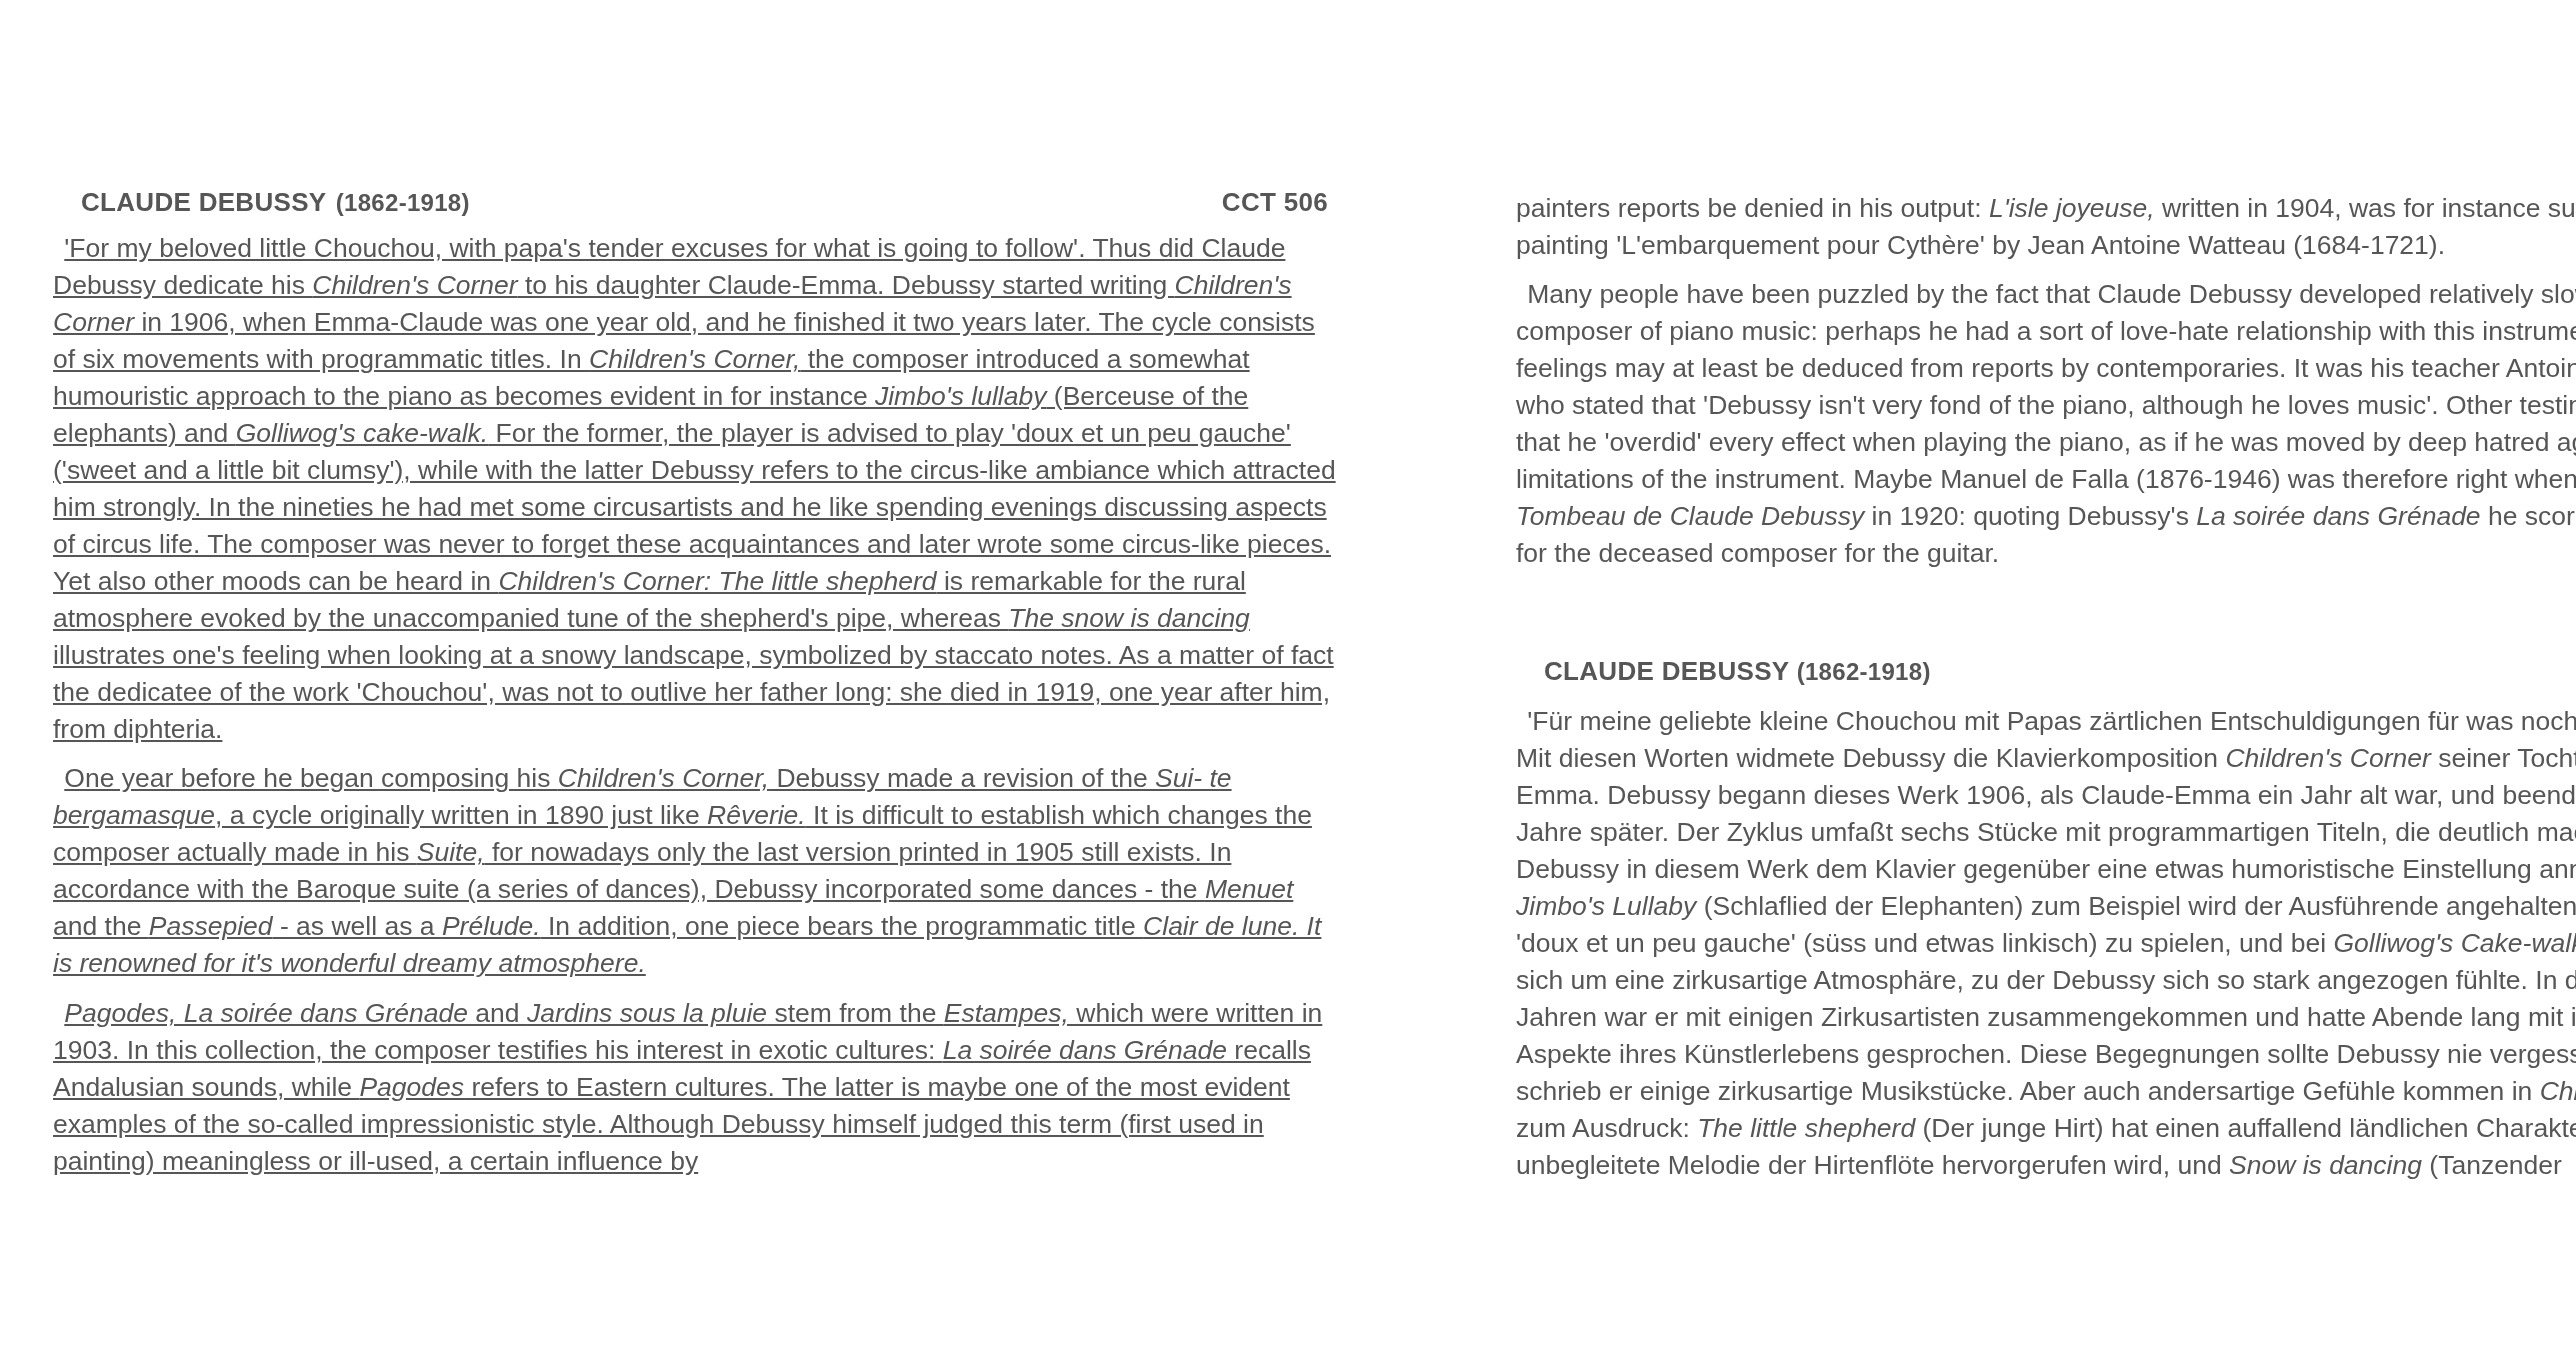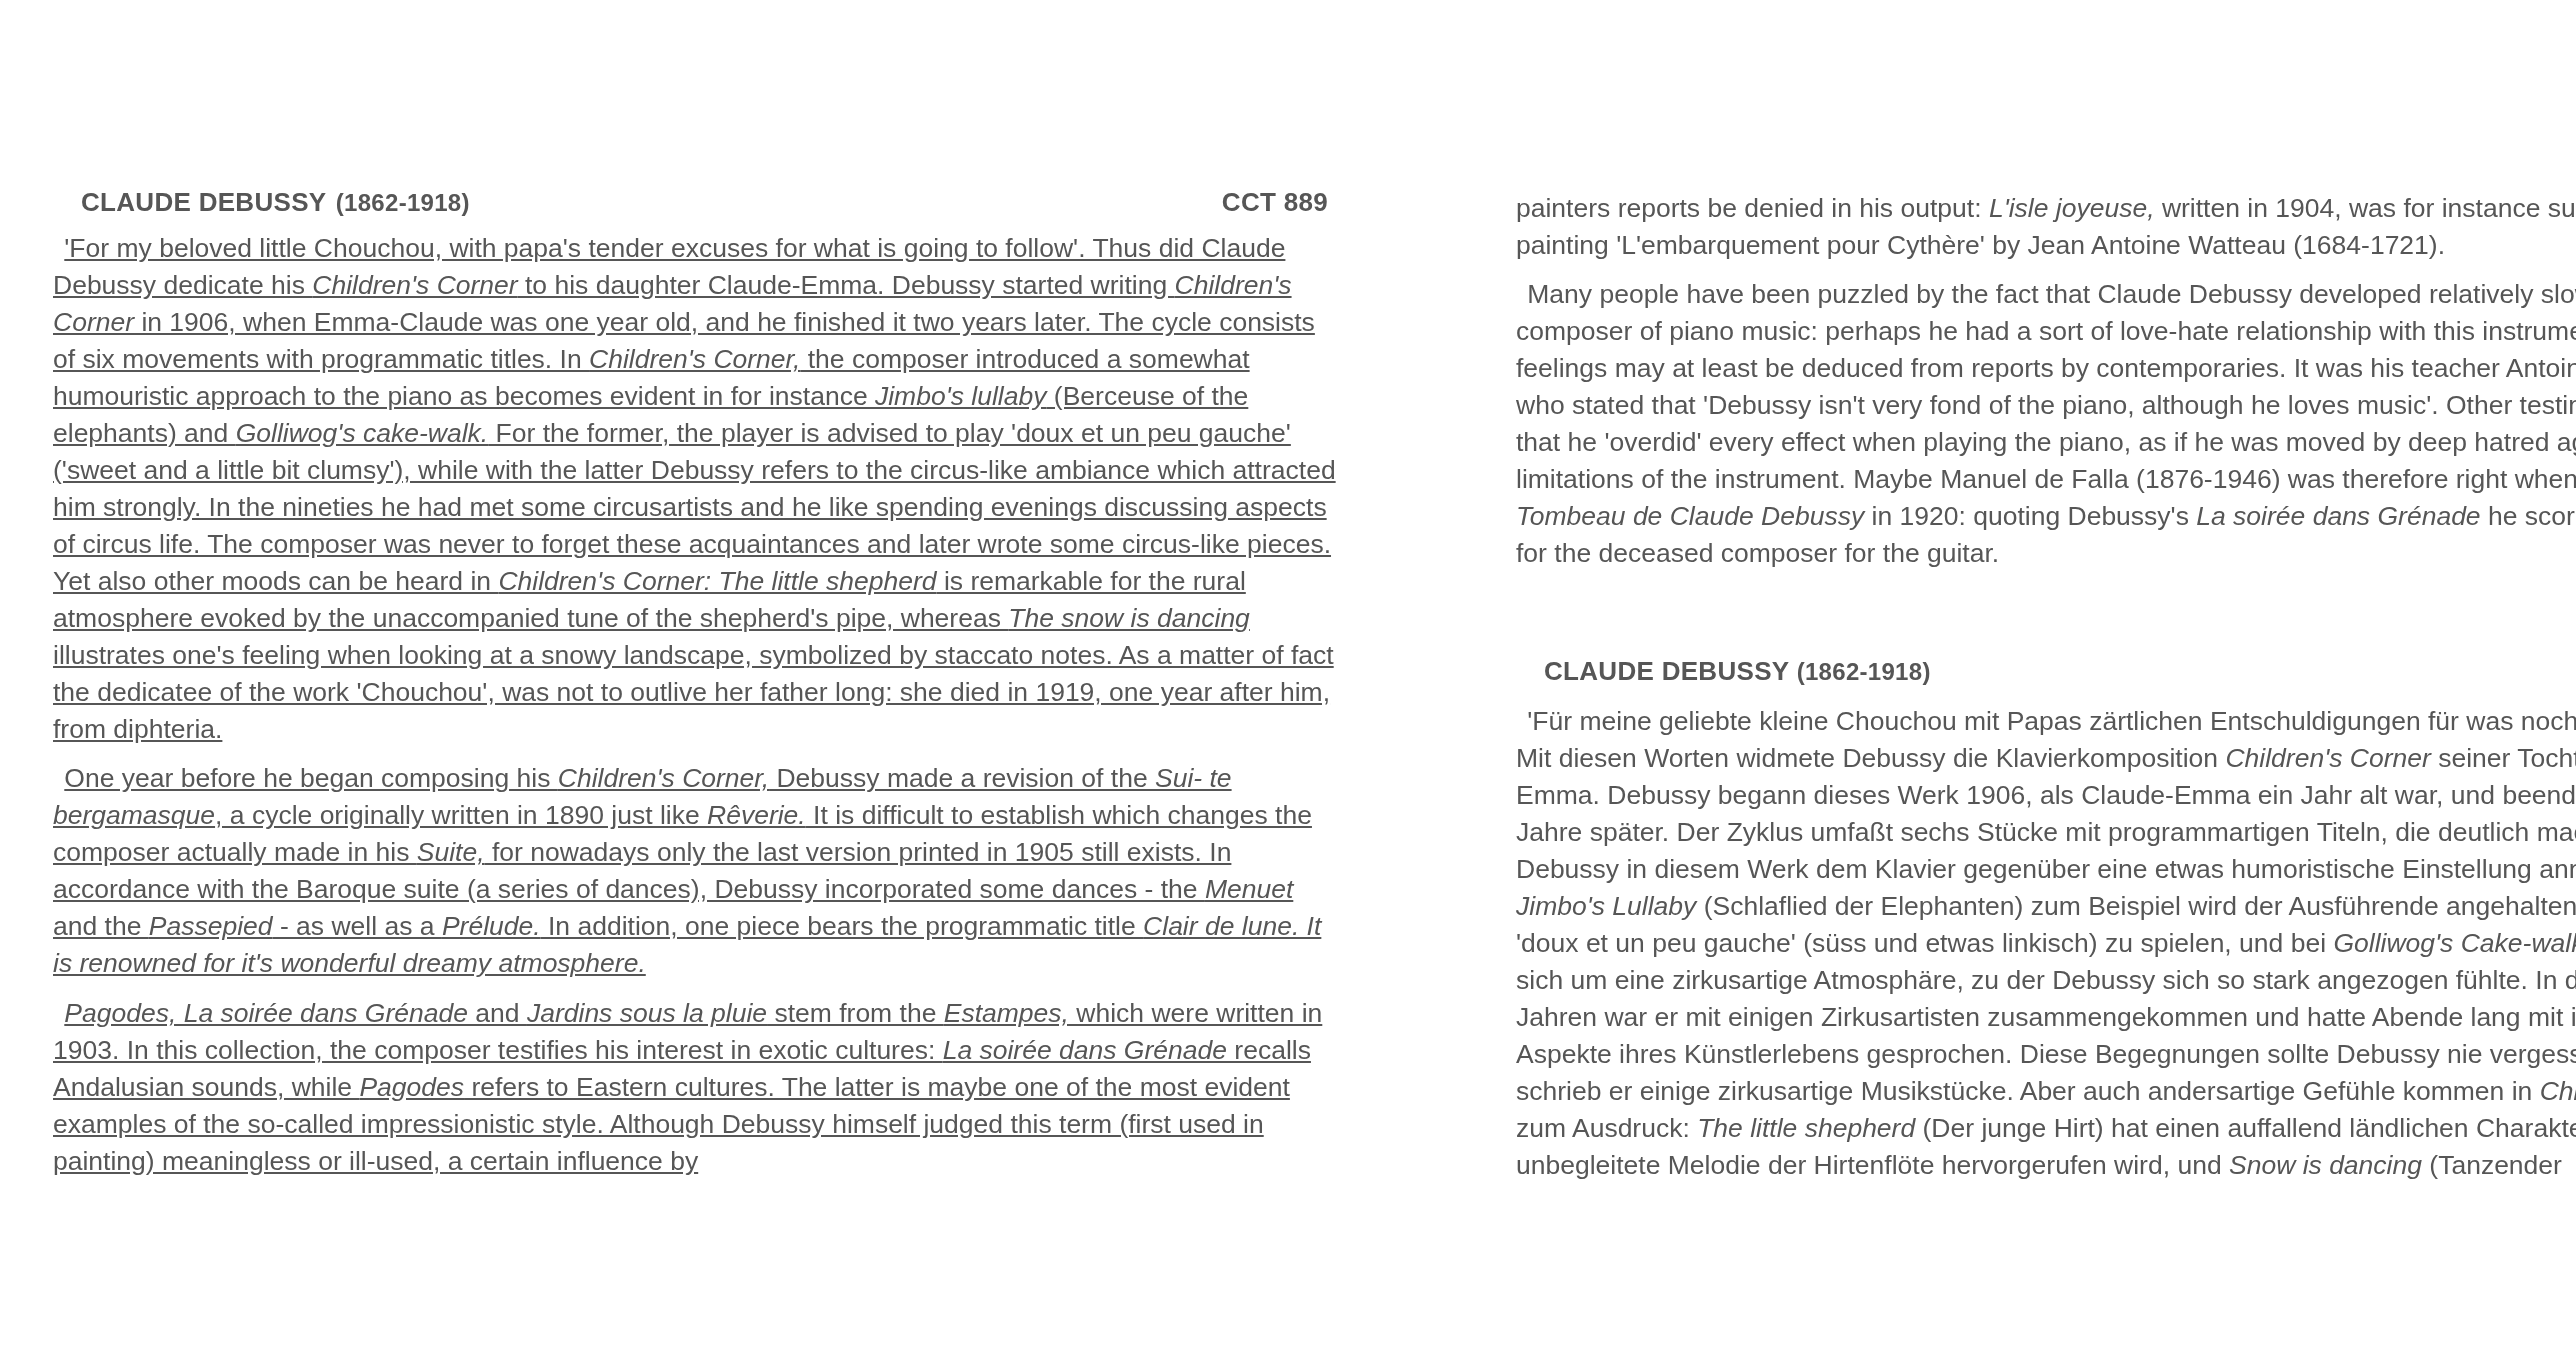--- a/index.html
+++ b/index.html
@@ -17,21 +17,21 @@
   .body p.noindent { text-indent: 0; }
   .body i { font-style: italic; margin-top: 24px; }
   .right-header .dates { margin-left: 7.2px; }
 </style>
 </head>
 <body>
 
 <div class="col col-left">
   <div class="header" style="top:187px;">
     <span>CLAUDE DEBUSSY</span><span class="dates">(1862-1918)</span>
-    <span class="code">CCT 889</span>
+    <span class="code">CCT 506</span>
   </div>
   <div class="body" style="top:230px;text-decoration:underline;">
     <p><span>'For my beloved little Chouchou, with papa's tender excuses for what is going to follow'. Thus did Claude Debussy dedicate his </span><i>Children's Corner</i><span> to his daughter Claude-Emma. Debussy started writing </span><i>Children's Corner</i><span> in 1906, when Emma-Claude was one year old, and he finished it two years later. The cycle consists of six movements with programmatic titles. In </span><i>Children's Corner,</i><span> the composer introduced a somewhat humouristic approach to the piano as becomes evident in for instance </span><i>Jimbo's lullaby</i><span> (Berceuse of the elephants) and </span><i>Golliwog's cake-walk.</i><span> For the former, the player is advised to play 'doux et un peu gauche' ('sweet and a little bit clumsy'), while with the latter Debussy refers to the circus-like ambiance which attracted him strongly. In the nineties he had met some circusartists and he like spending evenings discussing aspects of circus life. The composer was never to forget these acquaintances and later wrote some circus-like pieces. Yet also other moods can be heard in </span><i>Children's Corner: The little shepherd</i><span> is remarkable for the rural atmosphere evoked by the unaccompanied tune of the shepherd's pipe, whereas </span><i>The snow is dancing</i><span> illustrates one's feeling when looking at a snowy landscape, symbolized by staccato notes. As a matter of fact the dedicatee of the work 'Chouchou', was not to outlive her father long: she died in 1919, one year after him, from diphteria.</span></p>
     <p><span>One year before he began composing his </span><i>Children's Corner,</i><span> Debussy made a revision of the </span><i>Sui- te bergamasque</i><span>, a cycle originally written in 1890 just like </span><i>Rêverie.</i><span> It is difficult to establish which changes the composer actually made in his </span><i>Suite,</i><span> for nowadays only the last version printed in 1905 still exists. In accordance with the Baroque suite (a series of dances), Debussy incorporated some dances - the </span><i>Menuet</i><span> and the </span><i>Passepied</i><span> - as well as a </span><i>Prélude.</i><span> In addition, one piece bears the programmatic title </span><i>Clair de lune. It is renowned for it's wonderful dreamy atmosphere.</i></p>
     <p><i>Pagodes, La soirée dans Grénade</i><span> and </span><i>Jardins sous la pluie</i><span> stem from the </span><i>Estampes,</i><span> which were written in 1903. In this collection, the composer testifies his interest in exotic cultures: </span><i>La soirée dans Grénade</i><span> recalls Andalusian sounds, while </span><i>Pagodes</i><span> refers to Eastern cultures. The latter is maybe one of the most evident examples of the so-called impressionistic style. Although Debussy himself judged this term (first used in painting) meaningless or ill-used, a certain influence by</span></p>
   </div>
 </div>
 
 <div class="col col-right">
   <div class="body" style="top:190px;">

